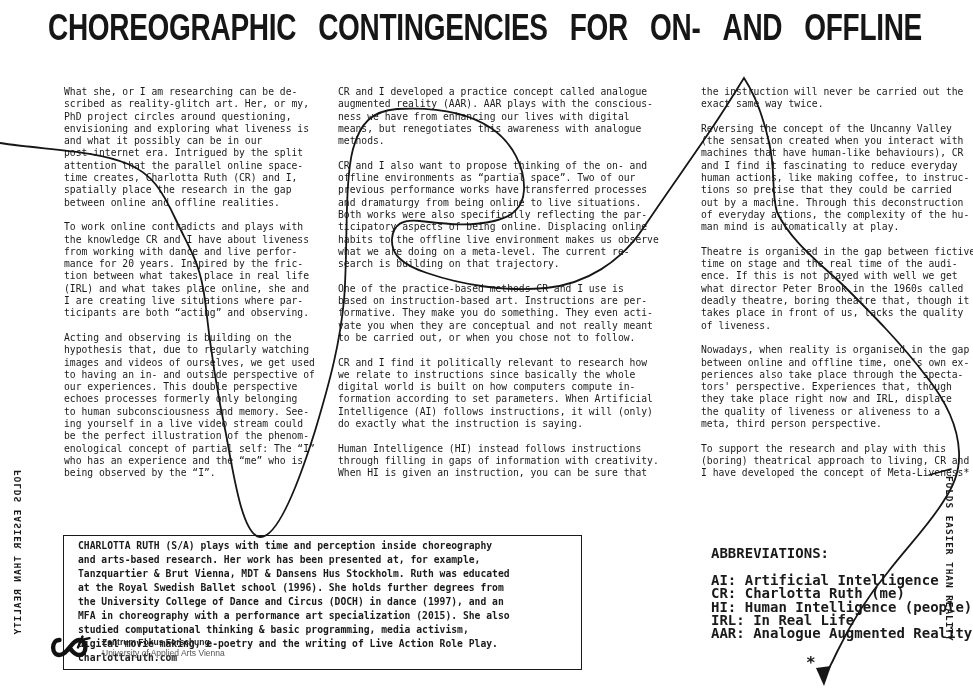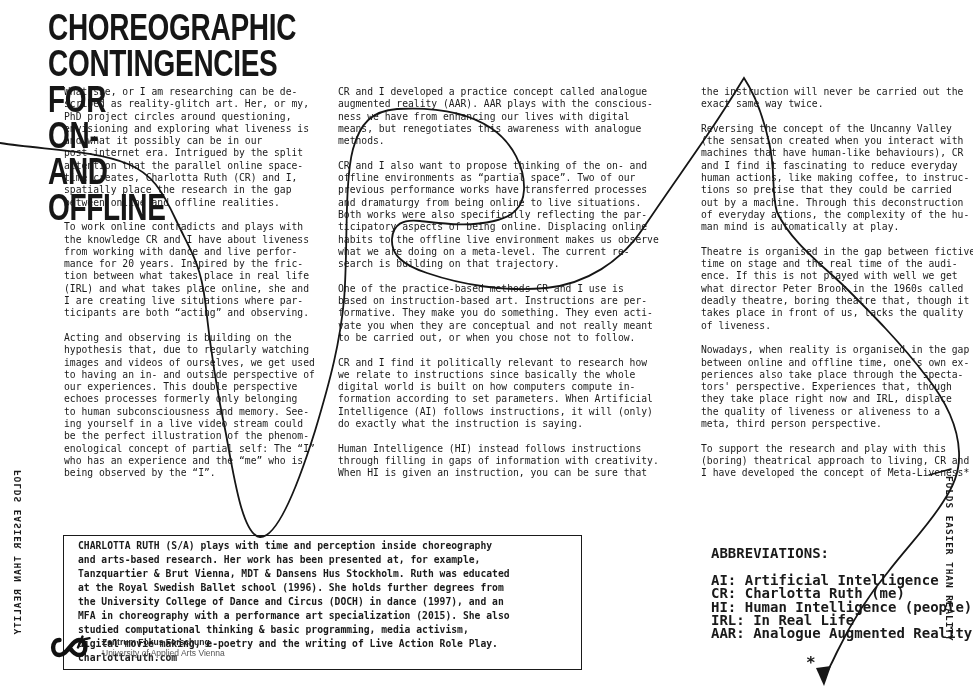--- a/index.html
+++ b/index.html
@@ -1,20 +1,20 @@
 <!DOCTYPE html>
 <html><head>
 <meta charset="utf-8">
 <style>
   html,body{margin:0;padding:0;background:#e8e8e8;}
   .page{position:relative;width:973px;height:688px;background:#ffffff;overflow:hidden;
         font-family:"DejaVu Sans Mono",monospace;color:#1a1a1a;}
   .title{position:absolute;left:48px;top:14px;width:874px;display:flex;justify-content:space-between;
          font-family:"Liberation Sans",sans-serif;font-weight:bold;font-size:28px;line-height:36px;
-         letter-spacing:-0.3px;color:#161616;flex-direction:column;}
+         letter-spacing:-0.3px;color:#161616;}
   .title span{display:inline-block;transform:scaleY(1.3);transform-origin:50% 88%;}
   pre{margin:16px;white-space:pre;font-family:"DejaVu Sans Mono",monospace;}
   .col{position:absolute;top:70px;font-size:9.7px;line-height:12.3px;}
   .col1{left:48px;width:262px;}
   .col2{left:322px;width:340px;}
   .col3{left:685px;width:292px;}
   .bio{position:absolute;left:47px;top:519px;width:519px;box-sizing:border-box;
        border:1.5px solid #1a1a1a;padding:3px 4px 4px 14px;
        font-weight:bold;font-size:9.7px;line-height:14px;background:transparent;}
   .abbr{position:absolute;left:695px;top:531px;font-weight:bold;font-size:14px;line-height:13.4px;}

